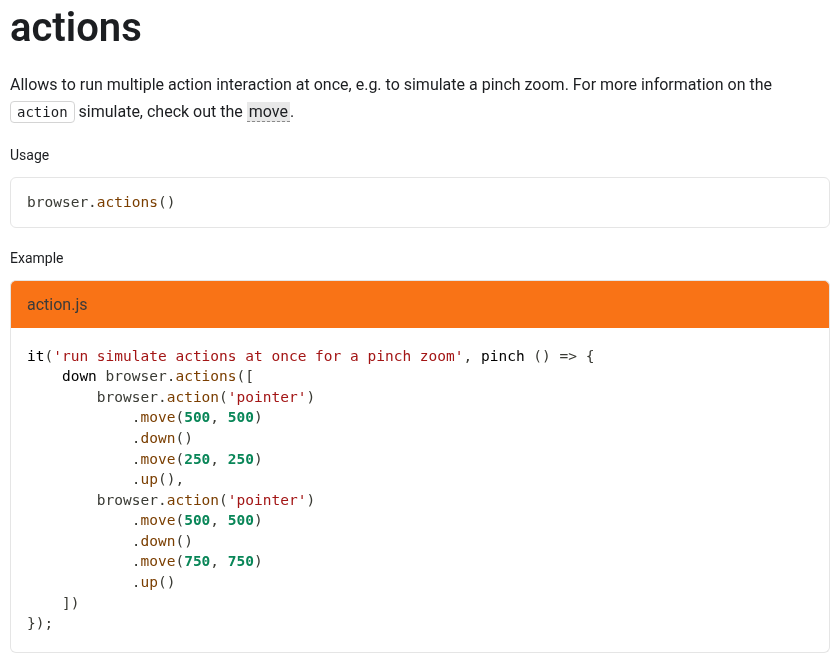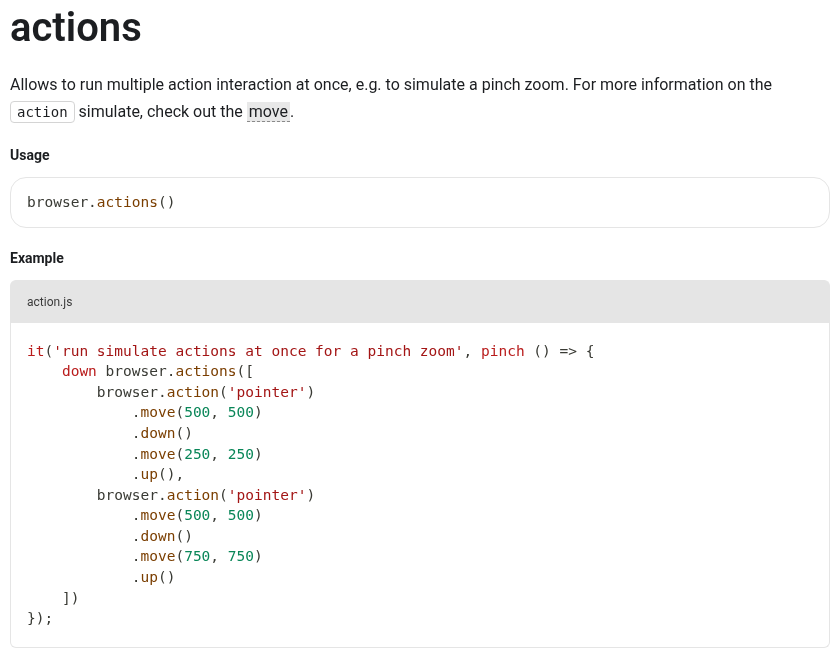--- a/index.html
+++ b/index.html
@@ -34,62 +34,62 @@
   }
   a.docs-link {
     color: #1c1e21;
     text-decoration: none;
     background: #e8e8e8;
     border-bottom: 1px dashed #8a8a8a;
     padding: 0 2px;
   }
   h5.section-h {
     font-size: 14px;
-    font-weight: 700;
+    font-weight: 400;
     margin: 22px 0 14px 0;
   }
   .code-block {
     border: 1px solid #e5e5e5;
-    border-radius: 16px;
+    border-radius: 6px;
     background: #fff;
     padding: 14px 16px;
     font-family: SFMono-Regular, Menlo, Consolas, monospace;
     font-size: 14.5px;
     line-height: 1.4;
     white-space: pre;
     overflow-x: auto;
     color: #393a34;
   }
   .file-tab {
-    background: #e5e5e5;
+    background: #f97316;
     border: 1px solid #e5e5e5;
     border-bottom: none;
     border-top-left-radius: 6px;
     border-top-right-radius: 6px;
     padding: 14px 16px 14px 16px;
-    font-size: 12px;
+    font-size: 16px;
     color: #3b3b3b;
   }
   .example-block {
     border: 1px solid #e5e5e5;
     border-top: none;
     border-bottom-left-radius: 6px;
     border-bottom-right-radius: 6px;
     background: #fff;
     padding: 18px 16px;
     font-family: SFMono-Regular, Menlo, Consolas, monospace;
     font-size: 14.5px;
     line-height: 1.42;
     white-space: pre;
     overflow-x: auto;
     color: #393a34;
   }
-  .tok-kw    { color: #b91c1c; }   
+  .tok-kw    { color: #000000; }   
   .tok-str   { color: #a31515; }   
-  .tok-num   { color: #098658; }   
+  .tok-num   { color: #098658; font-weight: bold; }   
   .tok-fn    { color: #7a3e00; }   
   .tok-punct { color: #393a34; }
 </style>
 </head>
 <body>
 
 <h1 class="page-title">actions</h1>
 
 <p class="intro">
   <span>Allows to run multiple action interaction at once, e.g. to simulate a pinch zoom. For more information on the </span><code class="inline-code">action</code><span> simulate, check out the </span><a href="#" class="docs-link">move</a><span>.</span>

